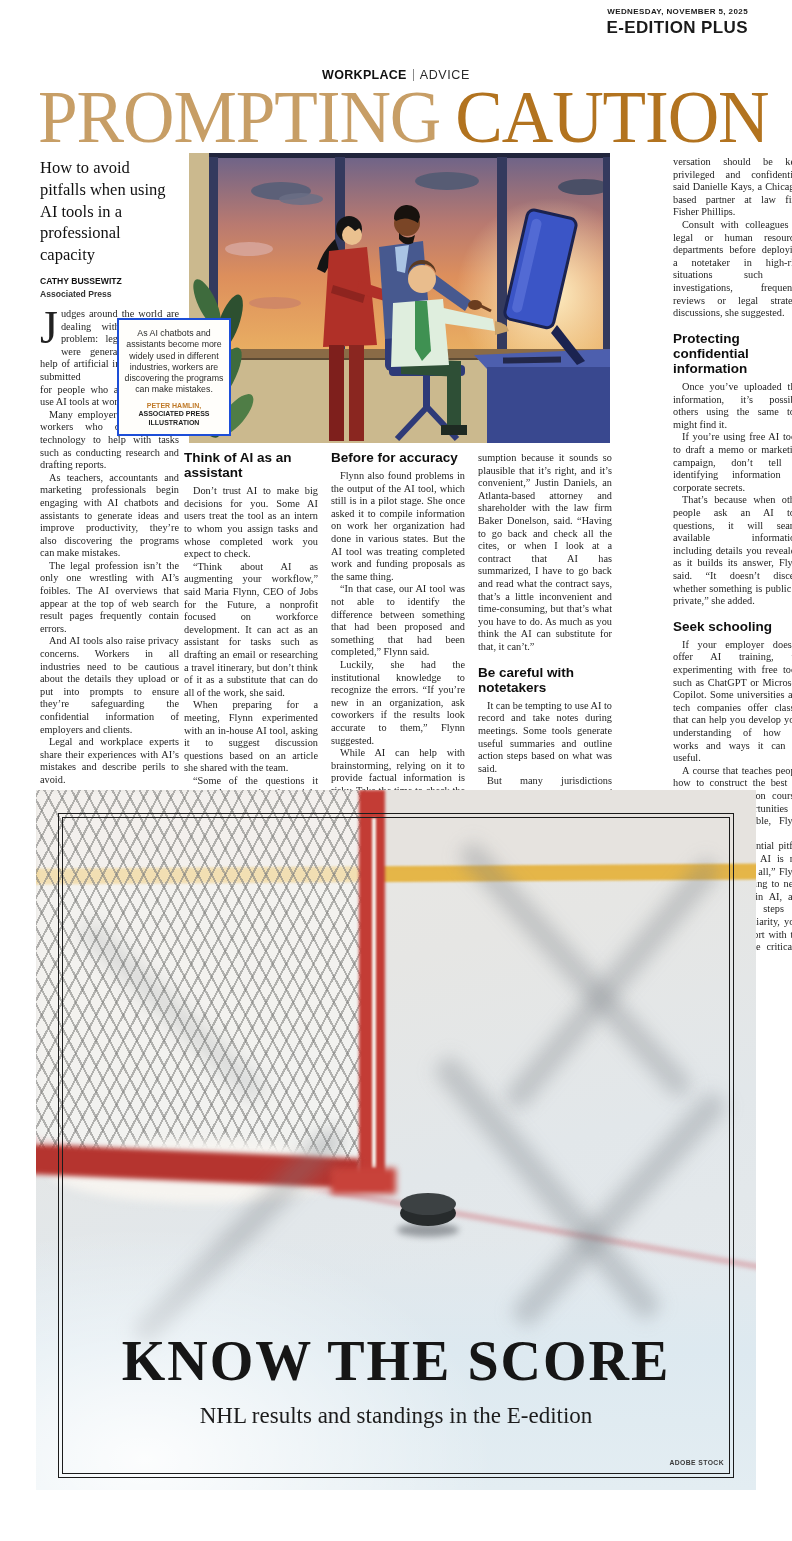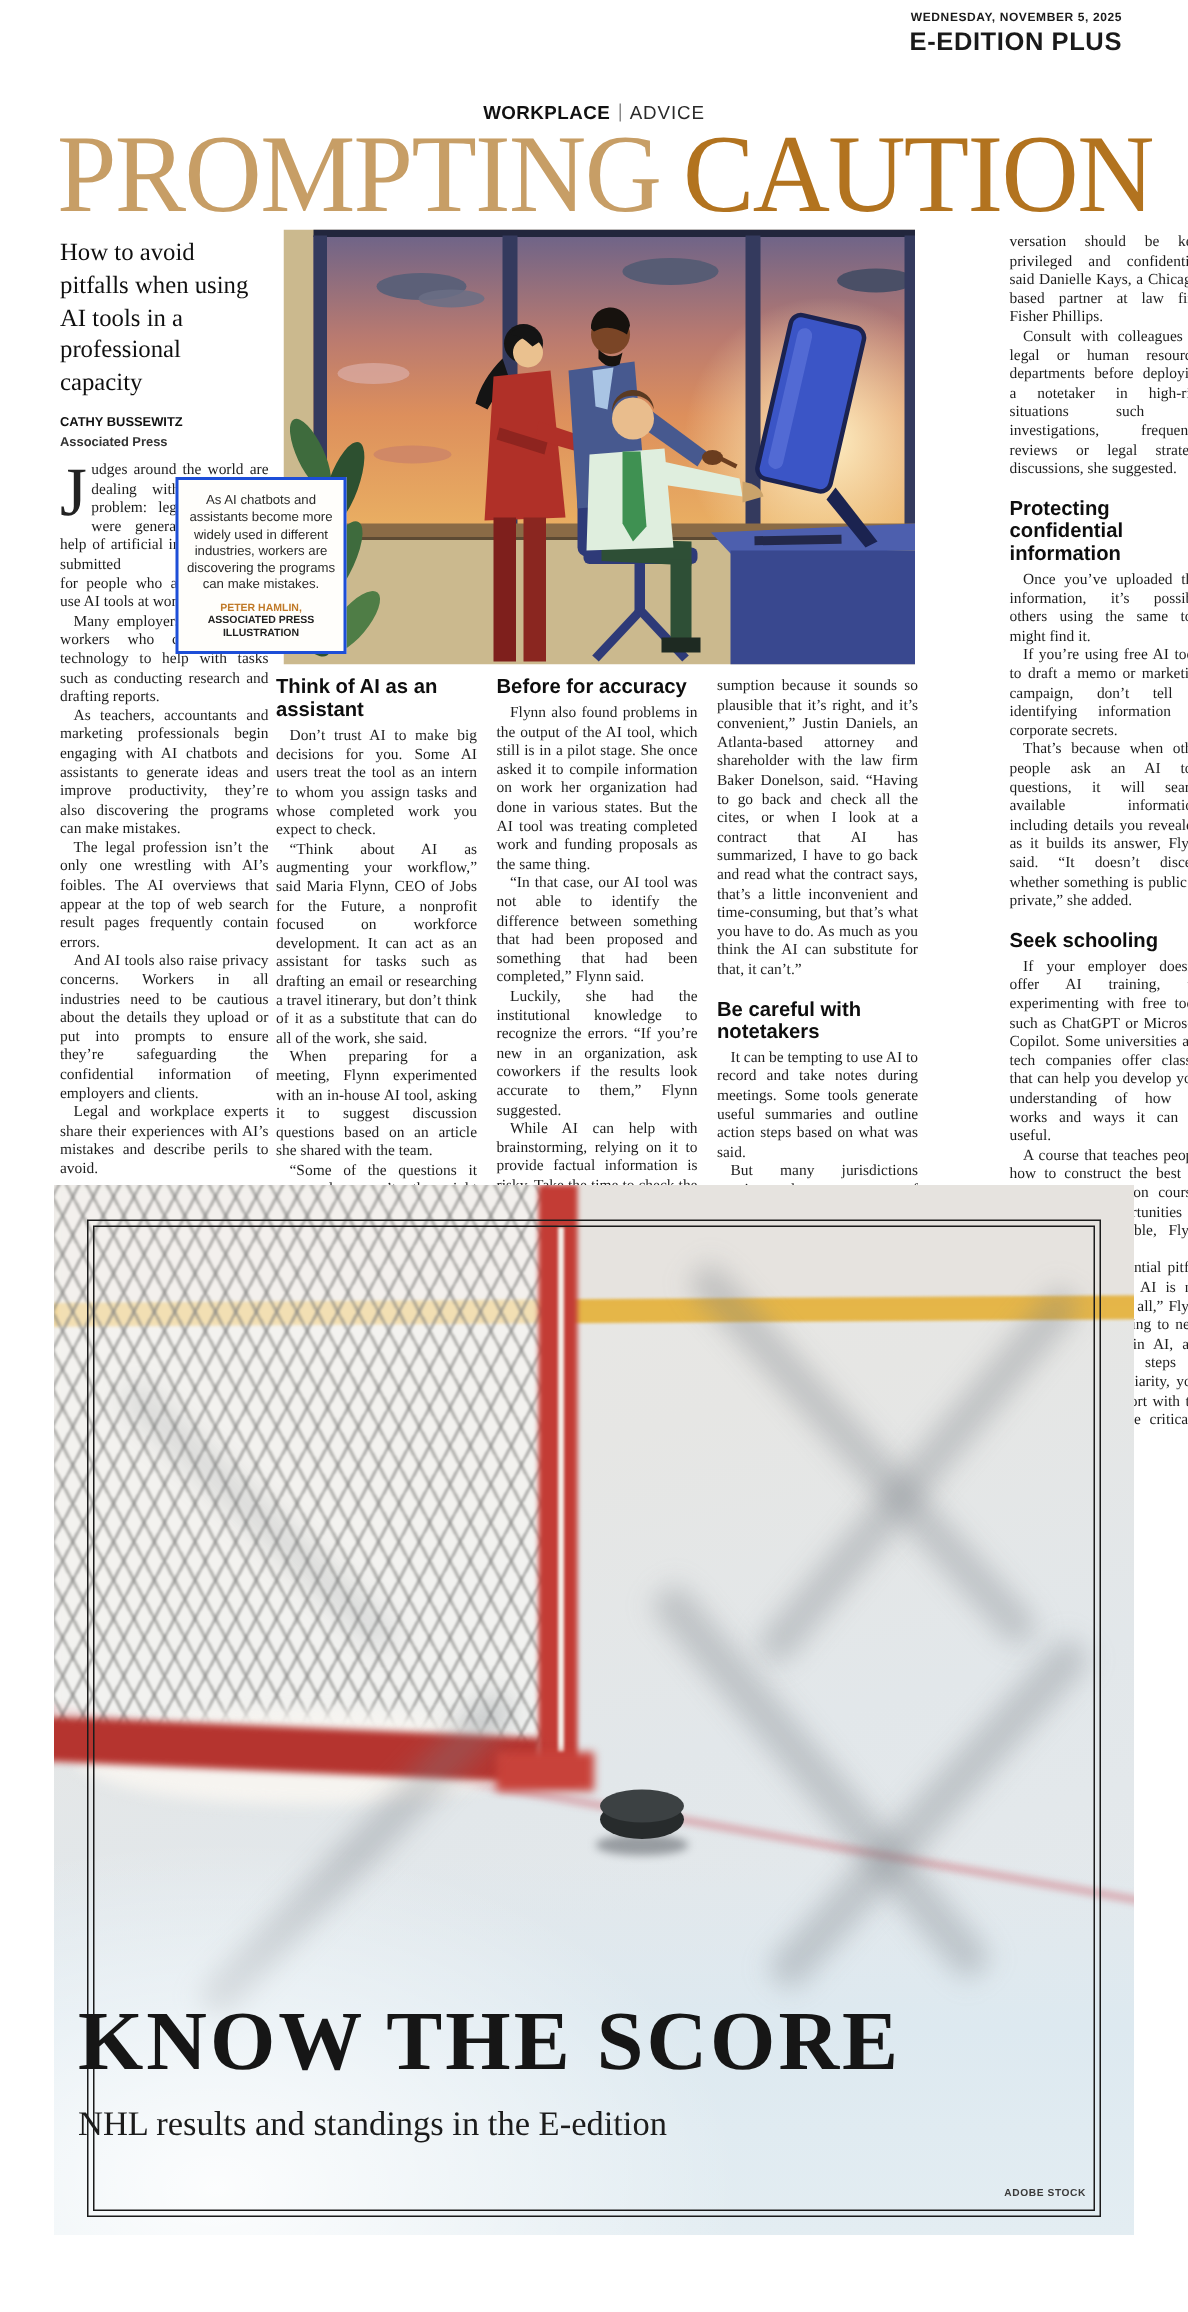--- a/index.html
+++ b/index.html
@@ -70,21 +70,21 @@
   .fg3{left:48%;top:55%;width:46%;height:26px;transform:rotate(50deg);}
   .fg4{left:60%;top:58%;width:42%;height:26px;transform:rotate(-48deg);}
   .fg5{left:8%;top:62%;width:40%;height:24px;transform:rotate(-46deg);}
   .fg6{left:2%;top:30%;width:34%;height:22px;transform:rotate(44deg);opacity:.6;}
   .whiteveil{left:-6%;bottom:-4%;width:70%;height:42%;background:radial-gradient(ellipse at 30% 80%,rgba(255,255,255,.9),rgba(255,255,255,0) 70%);}
   .puckshadow{left:50.2%;top:61.8%;width:62px;height:14px;background:rgba(60,65,70,.45);border-radius:50%;filter:blur(3px);}
   .puck{left:50.5%;top:58.6%;width:56px;height:26px;background:#272b2c;border-radius:50%;}
   .pucktop{left:50.5%;top:57.6%;width:56px;height:22px;background:#3c4143;border-radius:50%;}
   .adframe{left:22px;top:23px;right:22px;bottom:12px;border:1px solid #1b1b1b;padding:3px;z-index:10;}
   .adframe-inner{position:absolute;left:3px;top:3px;right:3px;bottom:3px;border:1px solid #1b1b1b;}
-  .adtext{left:16px;top:77.5%;width:100%;text-align:left;z-index:12;}
+  .adtext{left:0;top:77.5%;width:100%;text-align:center;z-index:12;}
   .adhead{position:static;font-family:"Liberation Serif",serif;font-weight:bold;font-size:56px;letter-spacing:2px;color:#161616;line-height:1;}
   .adsub{position:static;font-family:"Liberation Serif",serif;font-size:23px;color:#1c1c1c;margin-top:14px;}
   .adcredit{right:32px;bottom:24px;font-family:"Liberation Sans",sans-serif;font-size:6.8px;font-weight:bold;letter-spacing:.4px;color:#3a3a3a;z-index:12;}
 </style>
 </head>
 <body>
 
 <div class="page">
 
   <header class="masthead">

